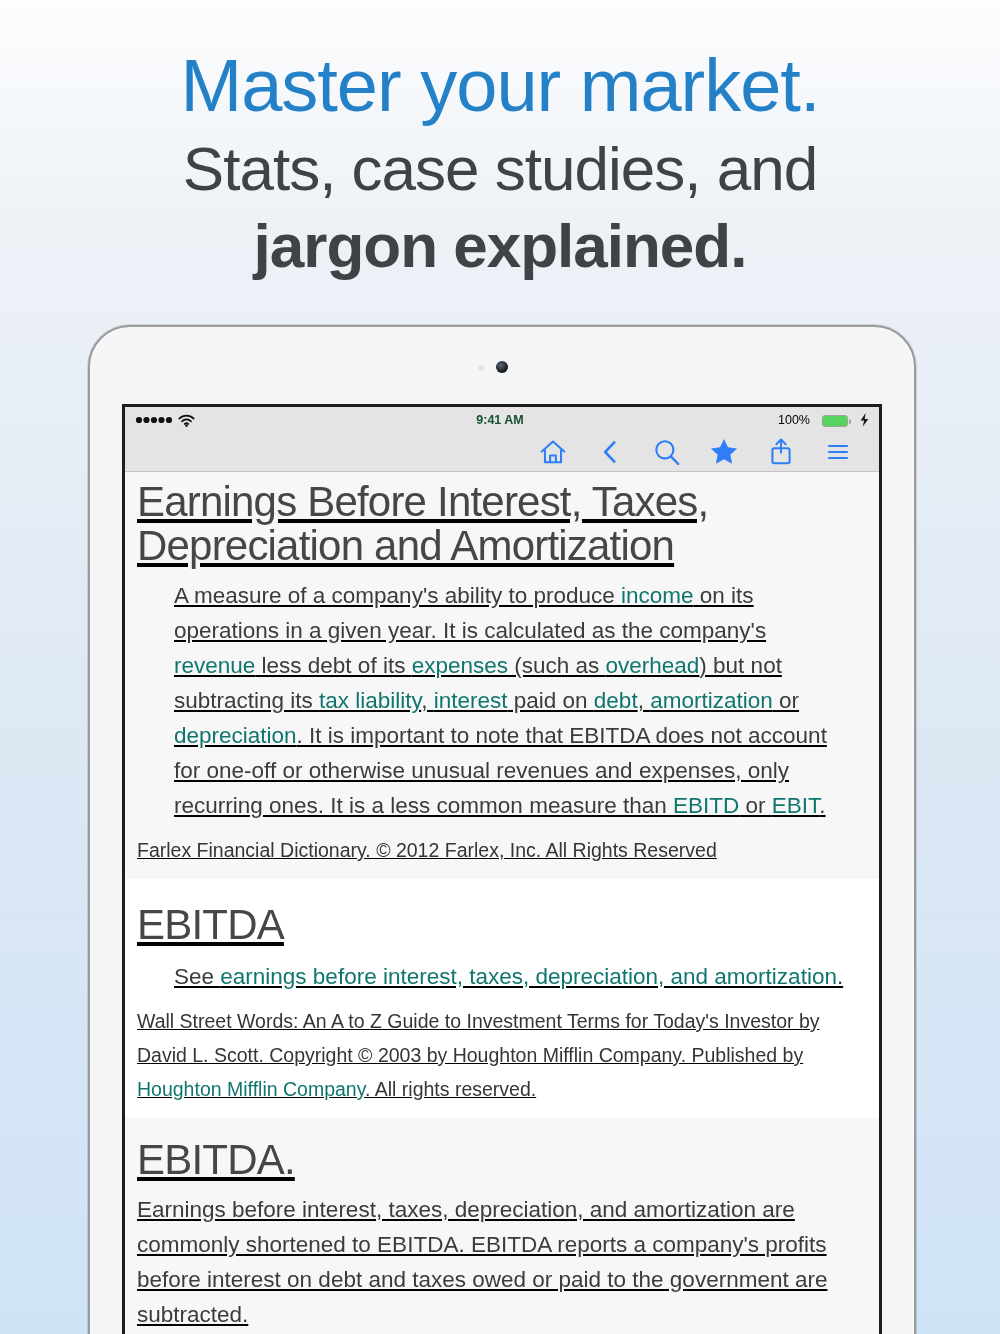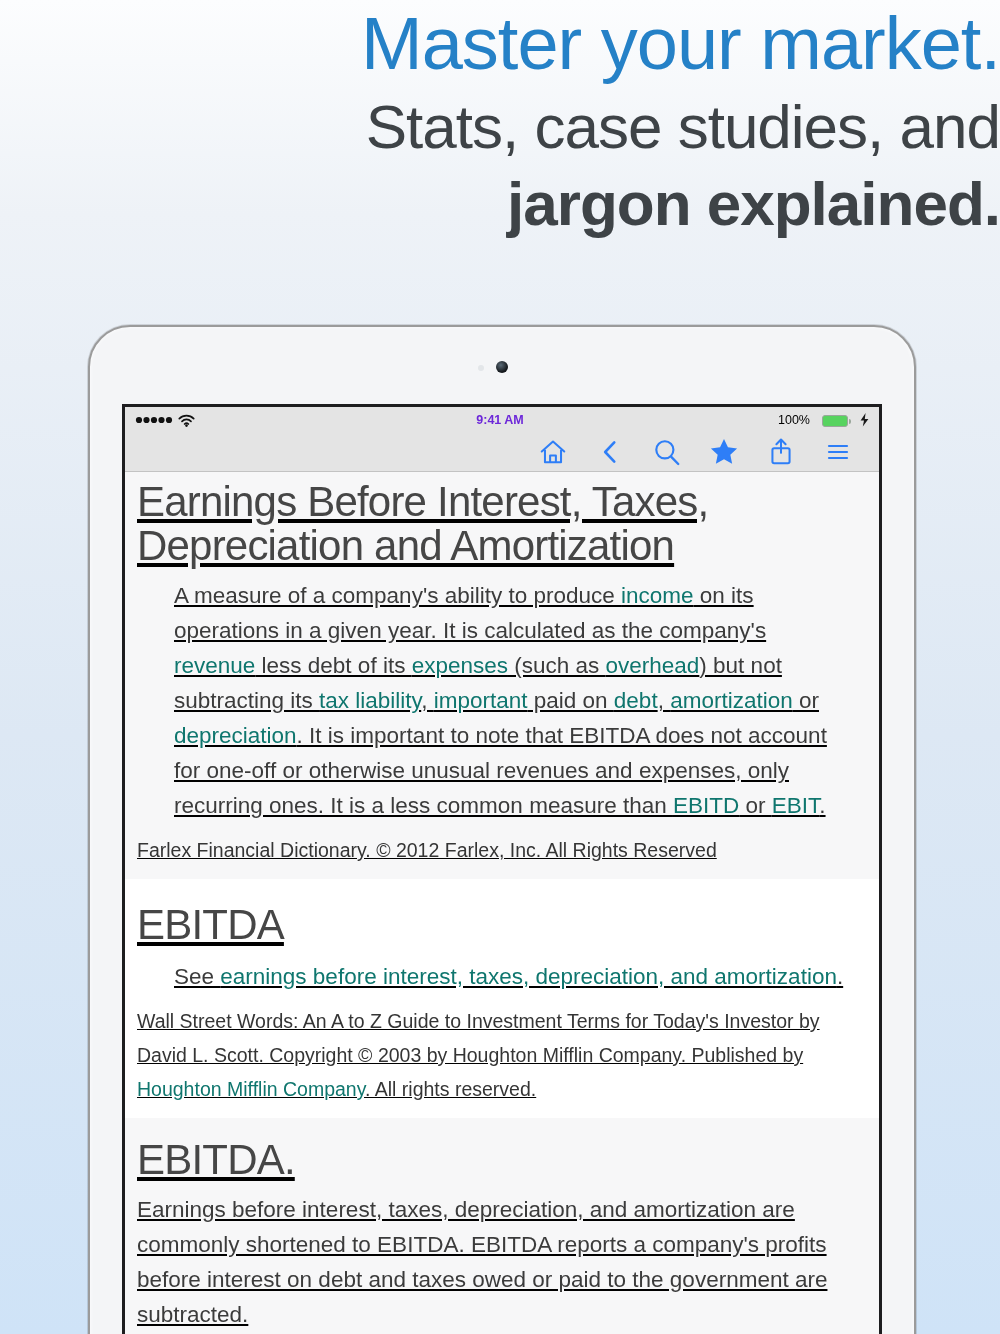--- a/index.html
+++ b/index.html
@@ -1,39 +1,39 @@
 <!DOCTYPE html>
 <html><head>
 <meta charset="utf-8">
 <style>
   html,body{margin:0;padding:0;}
   body{font-family:"Liberation Sans","DejaVu Sans",sans-serif;}
   .canvas{position:relative;width:1000px;height:1334px;overflow:hidden;
     background:linear-gradient(180deg,#fcfdfe 0%,#eef2f7 16%,#dde8f4 55%,#cfe3f7 100%);}
 
   
-  .hero{text-align:right;}
+  .hero{padding-top:42px;text-align:center;}
   .hero-title{font-size:74px;line-height:88px;color:#2581c7;letter-spacing:-1px;}
   .hero-sub{font-size:62px;line-height:77px;color:#3e4347;letter-spacing:-1px;}
   .hero-sub.bold{font-weight:bold;}
 
   
   .ipad{position:absolute;left:88px;top:325px;width:824px;height:1100px;
     background:#f4f5f7;border:2px solid #9b9b9b;border-radius:42px;
     box-shadow:0 0 0 1px rgba(0,0,0,.12), inset 0 0 4px rgba(255,255,255,.9);}
   .camera{position:absolute;top:34px;left:50%;margin-left:-6px;width:12px;height:12px;border-radius:50%;
     background:radial-gradient(circle at 40% 35%,#5a6a77 0%,#14181c 65%);}
   .sensor{position:absolute;top:38px;left:50%;margin-left:-24px;width:6px;height:6px;border-radius:50%;background:#e3e6e9;}
   .screen{position:absolute;left:32px;top:77px;width:760px;bottom:-4px;
     background:#fff;border:3px solid #1d1d1f;border-bottom:none;box-sizing:border-box;overflow:hidden;}
 
   
   .statusbar{position:relative;height:26px;background:#e4e4e4;display:flex;align-items:center;padding:0 10px;}
   .sb-left{display:flex;align-items:center;gap:5px;}
-  .sb-time{position:absolute;left:0;right:4px;text-align:center;font-size:12.5px;font-weight:bold;color:#6d28d9;}
+  .sb-time{position:absolute;left:0;right:4px;text-align:center;font-size:12.5px;font-weight:bold;color:#14532d;}
   .sb-right{margin-left:auto;display:flex;align-items:flex-end;gap:12px;z-index:1;}
   .sb-pct{font-size:12.5px;color:#000;}
   .battery{position:relative;width:26px;height:12px;border:1px solid #9aa79b;border-radius:3px;background:#57d35f;box-sizing:border-box;}
   .battery:after{content:"";position:absolute;right:-4px;top:3px;width:2.5px;height:4.5px;background:#9aa79b;border-radius:0 2px 2px 0;}
 
   
   .toolbar{height:38px;background:#e4e4e4;border-bottom:1px solid #c3c3c3;
     display:flex;align-items:center;justify-content:flex-end;gap:27px;padding-right:26px;}
   .tool-btn{width:30px;height:30px;display:flex;align-items:center;justify-content:center;cursor:pointer;background:none;border:none;padding:0;}
 
@@ -138,21 +138,21 @@
 
         <div class="sec sec-gray">
           <div class="h-entry">
               <div class="tline"><span>Earnings Before Interest, Taxes,</span></div>
               <div class="tline"><span>Depreciation and Amortization</span></div>
             </div>
           <div class="body-lines indent">
               <div class="tline"><span>A measure of a company's ability to produce </span><span class="lnk">income</span><span> on its</span></div>
               <div class="tline"><span>operations in a given year. It is calculated as the company's</span></div>
               <div class="tline"><span class="lnk">revenue</span><span> less debt of its </span><span class="lnk">expenses</span><span> (such as </span><span class="lnk">overhead</span><span>) but not</span></div>
-              <div class="tline"><span>subtracting its </span><span class="lnk">tax liability</span><span>, </span><span class="lnk">important</span><span> paid on </span><span class="lnk">debt</span><span>, </span><span class="lnk">amortization</span><span> or</span></div>
+              <div class="tline"><span>subtracting its </span><span class="lnk">tax liability</span><span>, </span><span class="lnk">interest</span><span> paid on </span><span class="lnk">debt</span><span>, </span><span class="lnk">amortization</span><span> or</span></div>
               <div class="tline"><span class="lnk">depreciation</span><span>. It is important to note that EBITDA does not account</span></div>
               <div class="tline"><span>for one-off or otherwise unusual revenues and expenses, only</span></div>
               <div class="tline"><span>recurring ones. It is a less common measure than </span><span class="lnk">EBITD</span><span> or </span><span class="lnk">EBIT</span><span>.</span></div>
             </div>
           <div class="attr-lines">
               <div class="tline"><span>Farlex Financial Dictionary. © 2012 Farlex, Inc. All Rights Reserved</span></div>
             </div>
         </div>
 
         <div class="sec sec-white">

